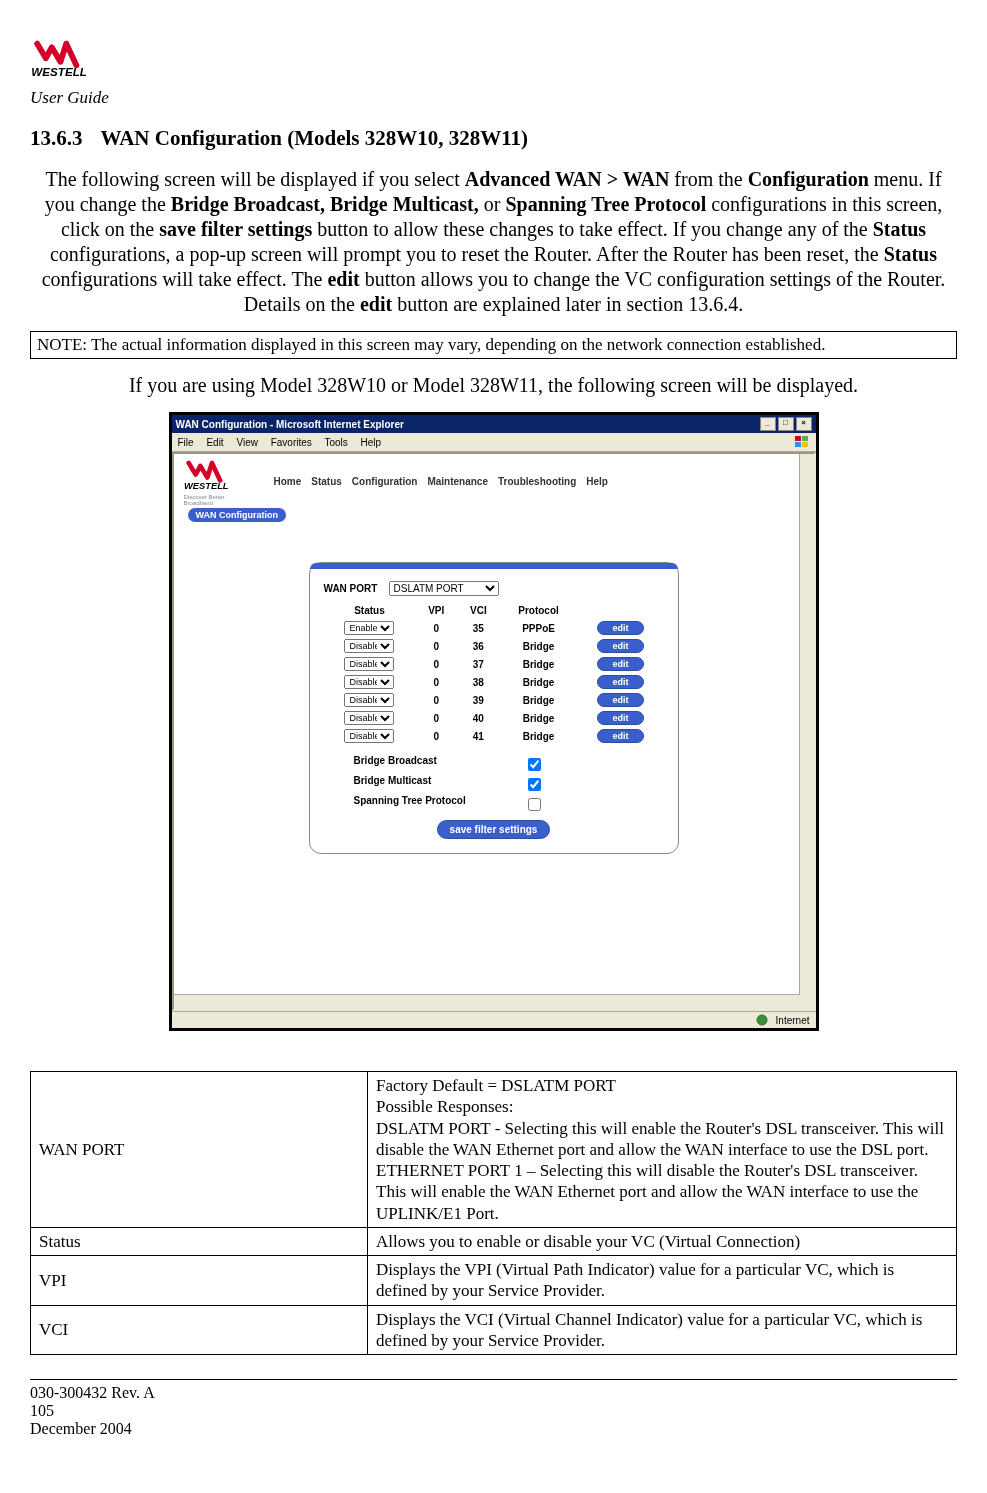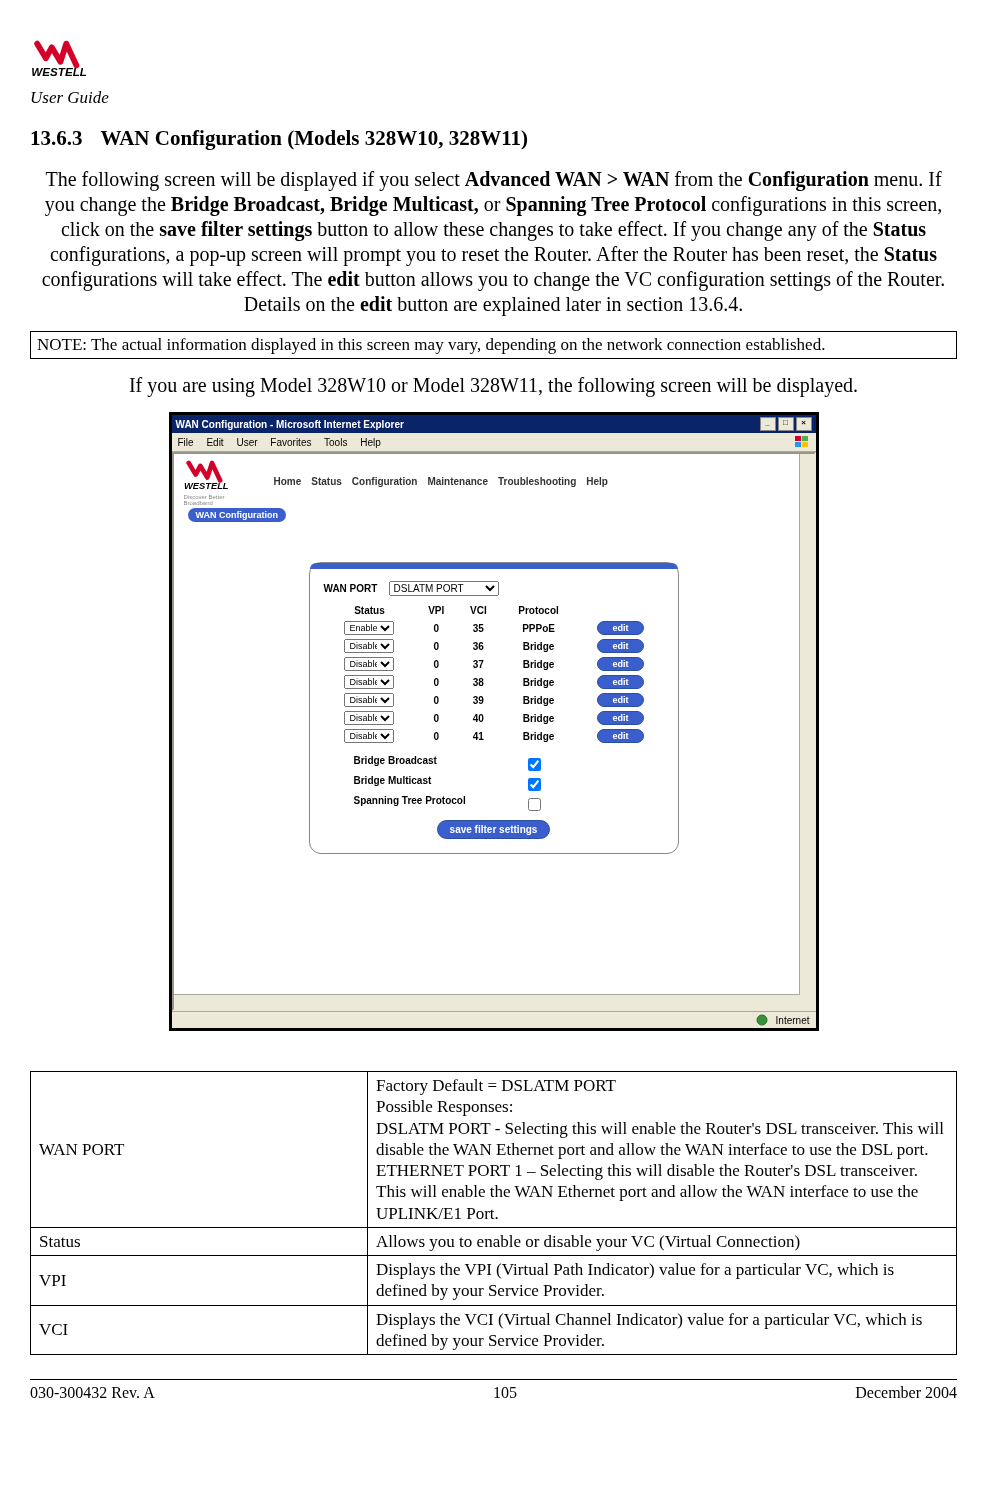--- a/index.html
+++ b/index.html
@@ -229,20 +229,21 @@
   .desc-table td:first-child {
     width: 320px;
   }
   .footer {
     border-top: 1px solid black;
     margin-top: 24px;
     padding-top: 4px;
     display: flex;
     justify-content: space-between;
     font-size: 16px;
+    flex-direction: column;
   }
   b { font-weight: bold; }
 </style>
 </head>
 <body>
 
 <div class="header-logo-area">
   <svg class="logo-svg" viewBox="0 0 120 55">
     <path d="M8 5 L20 25 L28 10 L40 30 L48 5 L62 35" stroke="#d4002a" stroke-width="8" fill="none" stroke-linecap="round" stroke-linejoin="round"></path>
     <text x="0" y="50" font-family="Arial" font-size="16" font-weight="bold" font-style="italic" fill="black">WESTELL</text>
@@ -269,21 +270,21 @@
       <div class="ie-title-icons">
         <div class="ie-title-btn">_</div>
         <div class="ie-title-btn">□</div>
         <div class="ie-title-btn">×</div>
       </div>
     </div>
     <div class="ie-menubar">
       <div class="ie-menu-items">
         <span>File</span>
         <span>Edit</span>
-        <span>User</span>
+        <span>View</span>
         <span>Favorites</span>
         <span>Tools</span>
         <span>Help</span>
       </div>
       <svg class="win-flag" viewBox="0 0 16 14">
         <rect x="1" y="1" width="6" height="5" fill="#d4002a"></rect>
         <rect x="8" y="1" width="6" height="5" fill="#4caf50"></rect>
         <rect x="1" y="7" width="6" height="5" fill="#2196f3"></rect>
         <rect x="8" y="7" width="6" height="5" fill="#ffc107"></rect>
       </svg>

